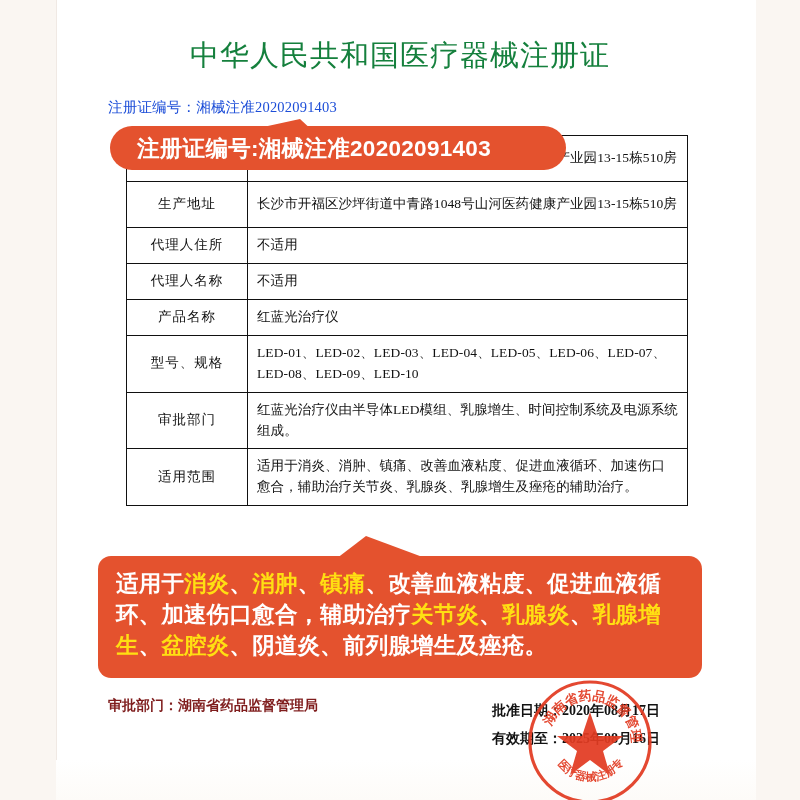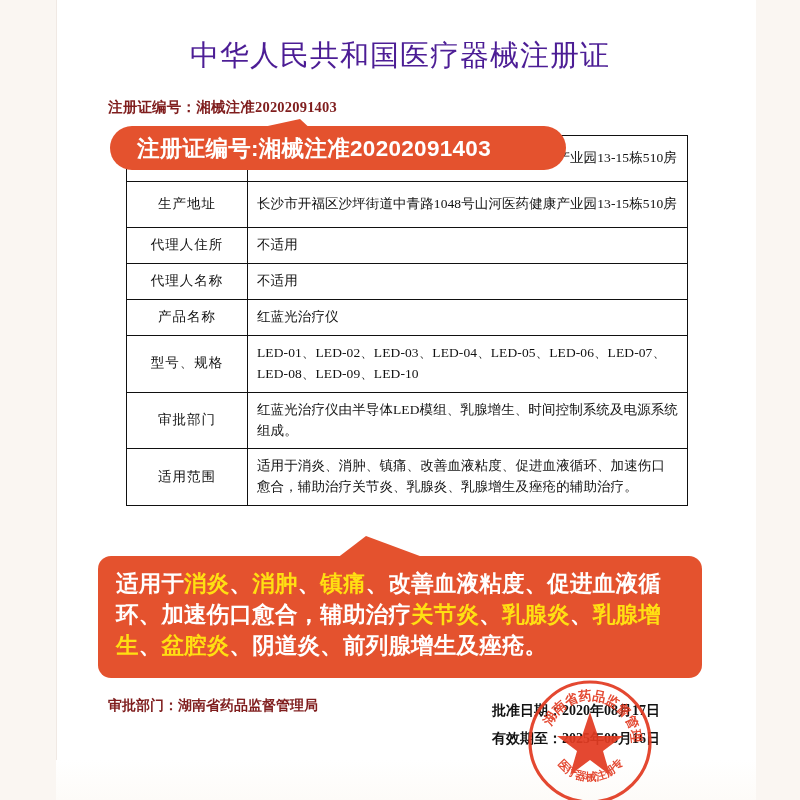--- a/index.html
+++ b/index.html
@@ -50,32 +50,32 @@
 
   
   .doc-title {
     position: absolute;
     left: 0;
     top: 36px;
     width: 800px;
     text-align: center;
     font-size: 29px;
     letter-spacing: 1px;
-    color: #4c1d95;
+    color: #15803d;
     font-family: "Liberation Serif", "DejaVu Serif", serif;
   }
 
   
   .regno-line {
     position: absolute;
     left: 108px;
     top: 98px;
     font-size: 14.5px;
-    color: #7f1d1d;
-    font-weight: bold;
+    color: #1d4ed8;
+    font-weight: normal;
     letter-spacing: 0.2px;
     white-space: nowrap;
   }
 
   
   .cert-table {
     position: absolute;
     left: 126px;
     top: 135px;
     width: 562px;

